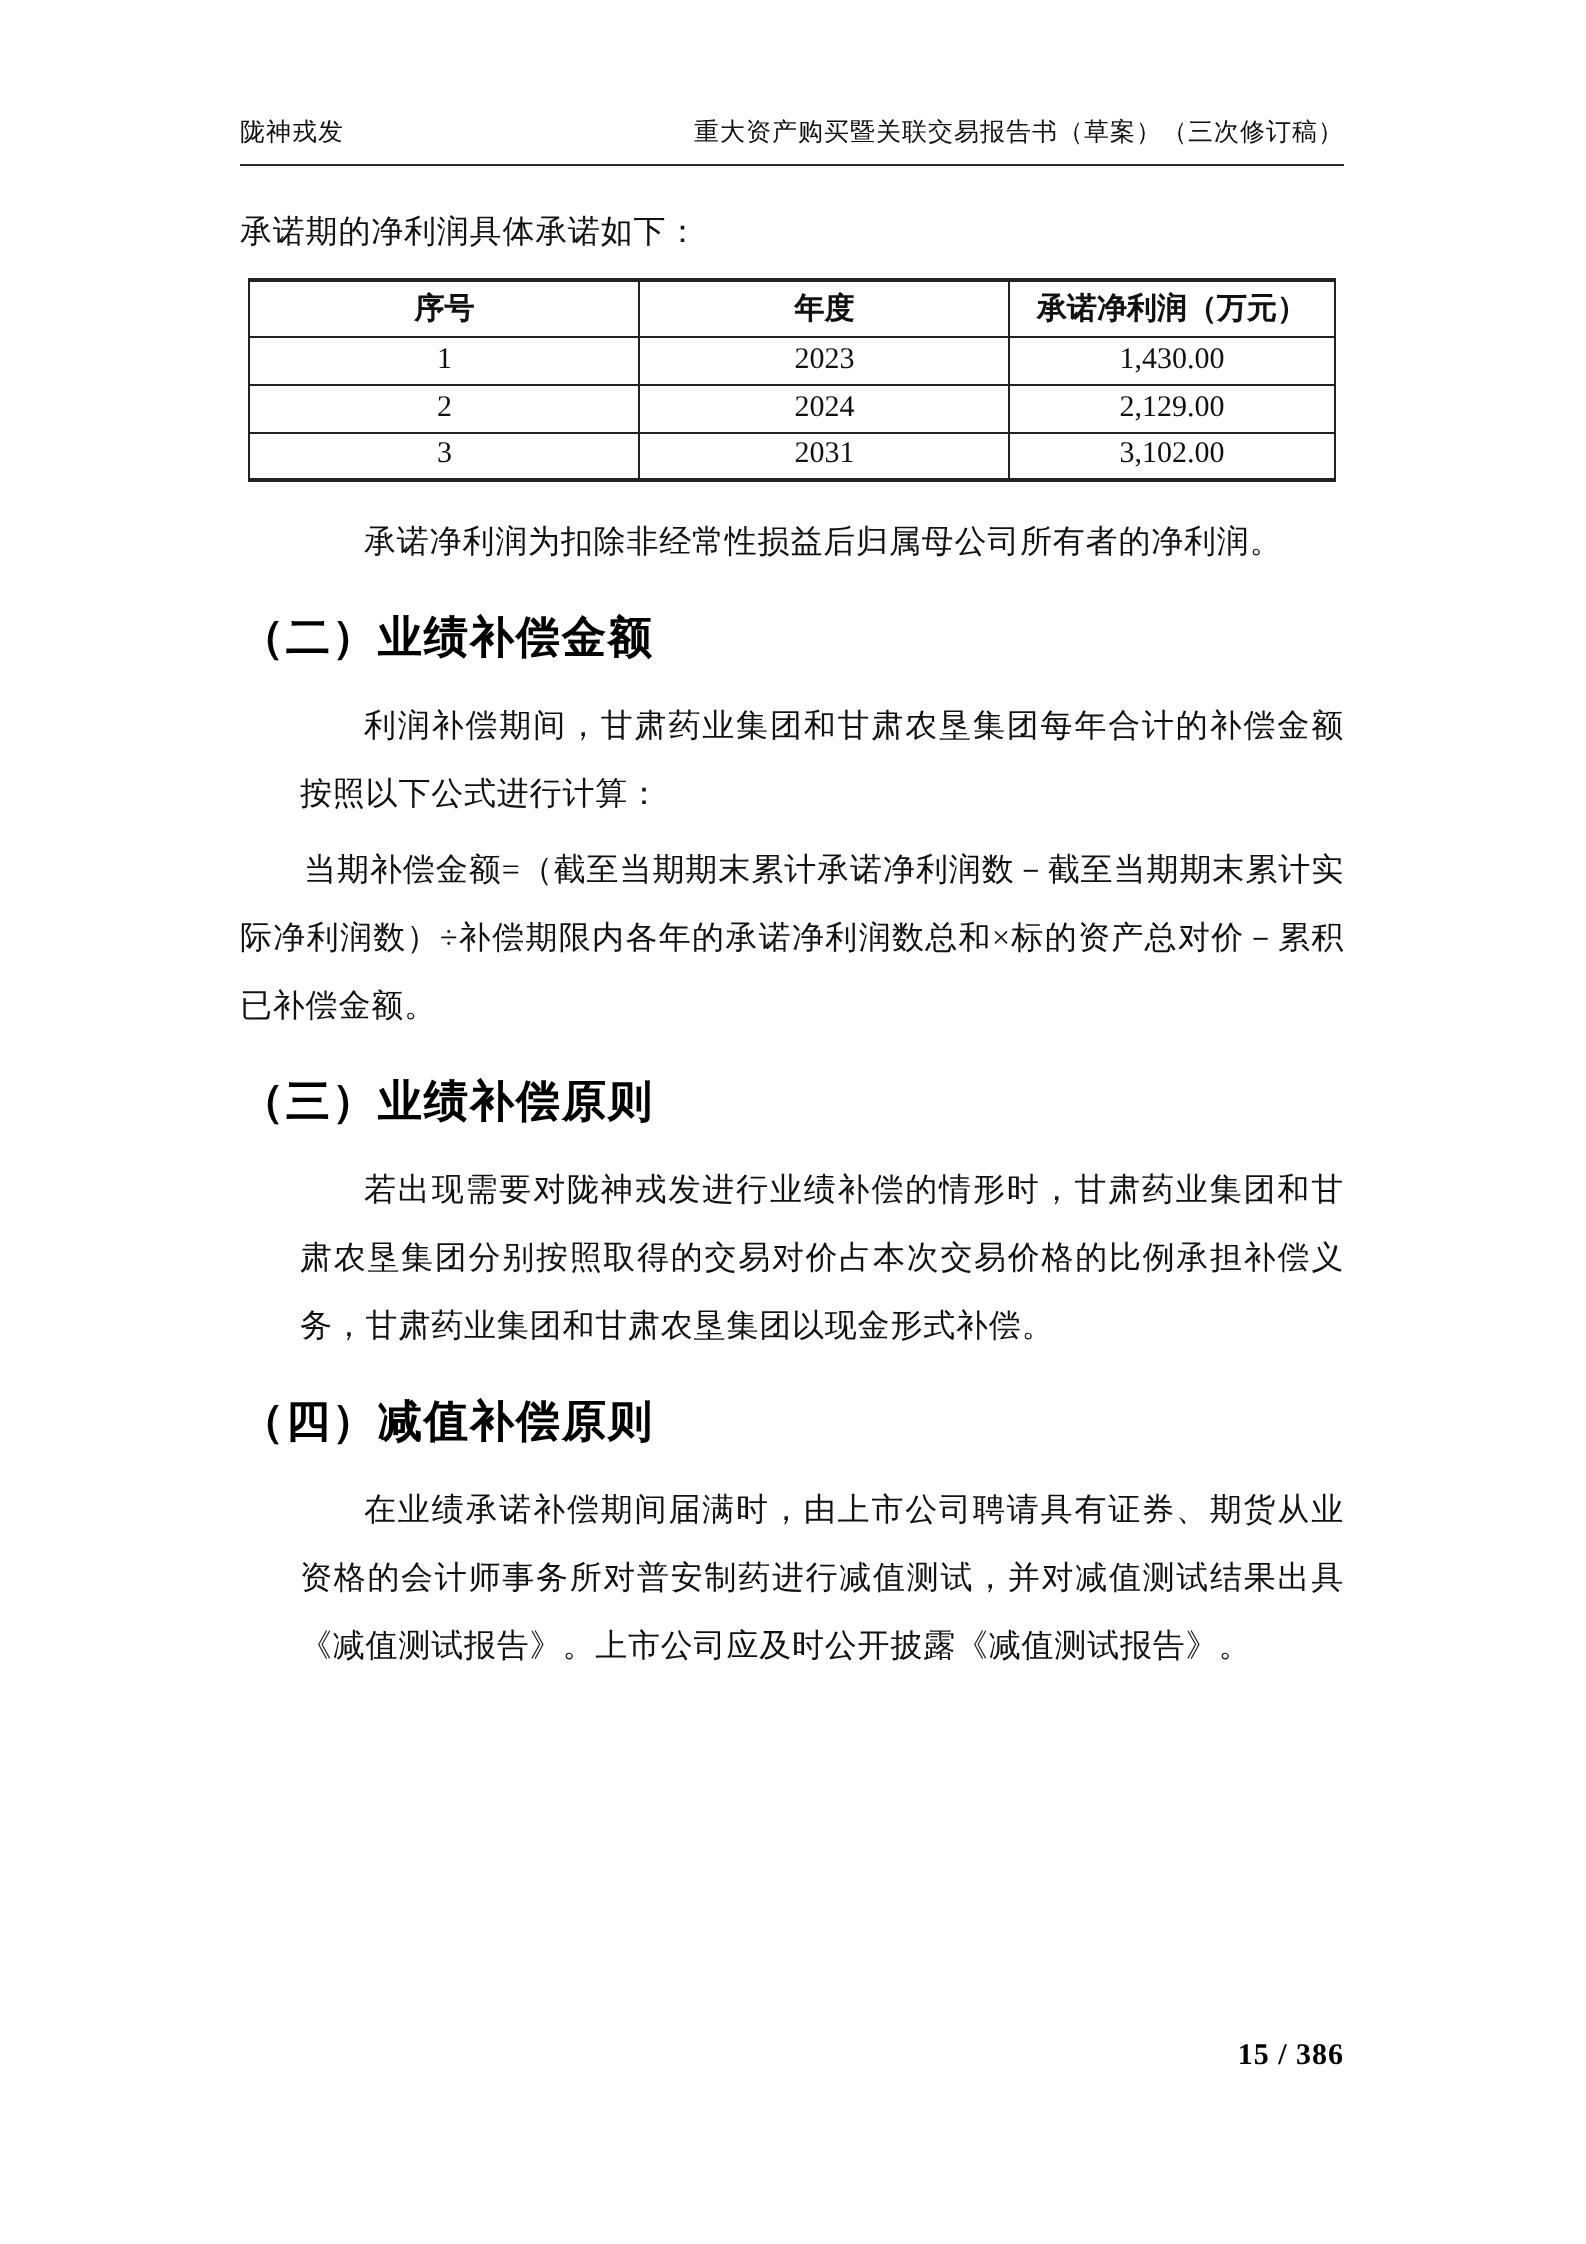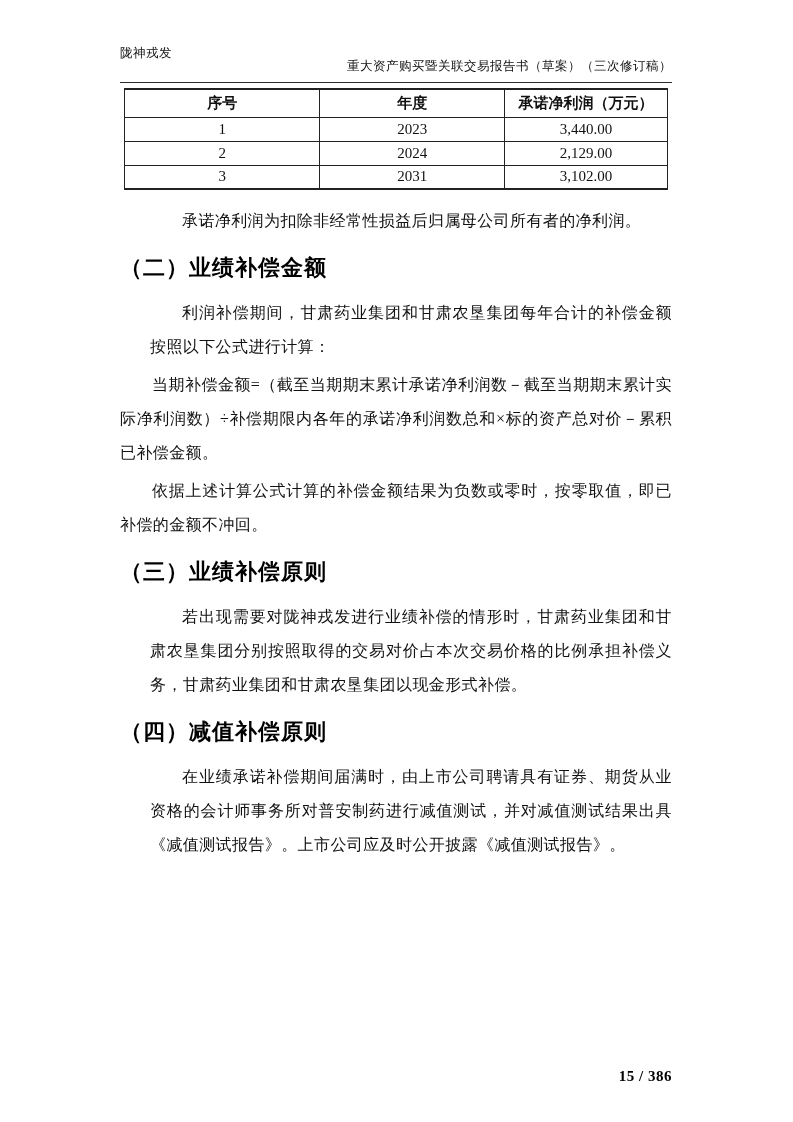--- a/index.html
+++ b/index.html
@@ -14,20 +14,21 @@
   .page {
     box-sizing: border-box;
     width: 793px; height: 1122px;
     padding: 45px 121px 0 120px;
     position: relative;
   }
   
   .doc-header {
     display: flex;
     justify-content: space-between;
+    align-items: flex-end;
     font-size: 12.5px;
     line-height: 17px;
     padding-bottom: 7px;
     border-bottom: 1.5px solid #2a2a2a;
     letter-spacing: 0.5px;
   }
   .doc-header .left  { white-space: nowrap; }
   .doc-header .right { white-space: nowrap; margin-top: 13px; }
   
   p {
@@ -73,70 +74,70 @@
   table.commit-table tr.head th { font-weight: bold; }
   table.commit-table { border-top: 2.5px solid #222; border-bottom: 2.5px solid #222; }
   table.commit-table td:first-child, table.commit-table th:first-child { border-left: 1.5px solid #222; }
   table.commit-table td:last-child,  table.commit-table th:last-child  { border-right: 1.5px solid #222; }
   .col-no   { width: 36%; }
   .col-year { width: 34%; }
   .col-prof { width: 30%; }
   
   .page-number {
     position: absolute;
-    top: 1068px;
+    top: 1020px;
     right: 121px;
     font-size: 15px;
     font-weight: bold;
     color: #000;
     letter-spacing: 0.5px;
   }
 </style>
 </head>
 <body>
 
 <div class="page">
 
   <div class="doc-header">
     <span class="left">陇神戎发</span>
     <span class="right">重大资产购买暨关联交易报告书（草案）（三次修订稿）</span>
   </div>
 
+  <p class="intro">承诺期的净利润具体承诺如下：</p>
 
   <table class="commit-table">
     <tbody>
       <tr class="head">
         <th class="col-no">序号</th>
         <th class="col-year">年度</th>
         <th class="col-prof">承诺净利润（万元）</th>
       </tr>
       <tr>
         <td>1</td>
         <td>2023</td>
-        <td>3,440.00</td>
+        <td>1,430.00</td>
       </tr>
       <tr>
         <td>2</td>
         <td>2024</td>
         <td>2,129.00</td>
       </tr>
       <tr>
         <td>3</td>
         <td>2031</td>
         <td>3,102.00</td>
       </tr>
     </tbody>
   </table>
 
   <p class="indent after-block">承诺净利润为扣除非经常性损益后归属母公司所有者的净利润。</p>
 
   <h2>（二）业绩补偿金额</h2>
   <p class="indent after-block">利润补偿期间，甘肃药业集团和甘肃农垦集团每年合计的补偿金额按照以下公式进行计算：</p>
   <p class="indent">当期补偿金额=（截至当期期末累计承诺净利润数－截至当期期末累计实际净利润数）÷补偿期限内各年的承诺净利润数总和×标的资产总对价－累积已补偿金额。</p>
-  <p class="indent">依据上述计算公式计算的补偿金额结果为负数或零时，按零取值，即已补偿的金额不冲回。</p>
 
   <h2>（三）业绩补偿原则</h2>
   <p class="indent after-block">若出现需要对陇神戎发进行业绩补偿的情形时，甘肃药业集团和甘肃农垦集团分别按照取得的交易对价占本次交易价格的比例承担补偿义务，甘肃药业集团和甘肃农垦集团以现金形式补偿。</p>
 
   <h2>（四）减值补偿原则</h2>
   <p class="indent after-block">在业绩承诺补偿期间届满时，由上市公司聘请具有证券、期货从业资格的会计师事务所对普安制药进行减值测试，并对减值测试结果出具《减值测试报告》。上市公司应及时公开披露《减值测试报告》。</p>
 
   <div class="page-number">15 / 386</div>
 
 </div>

